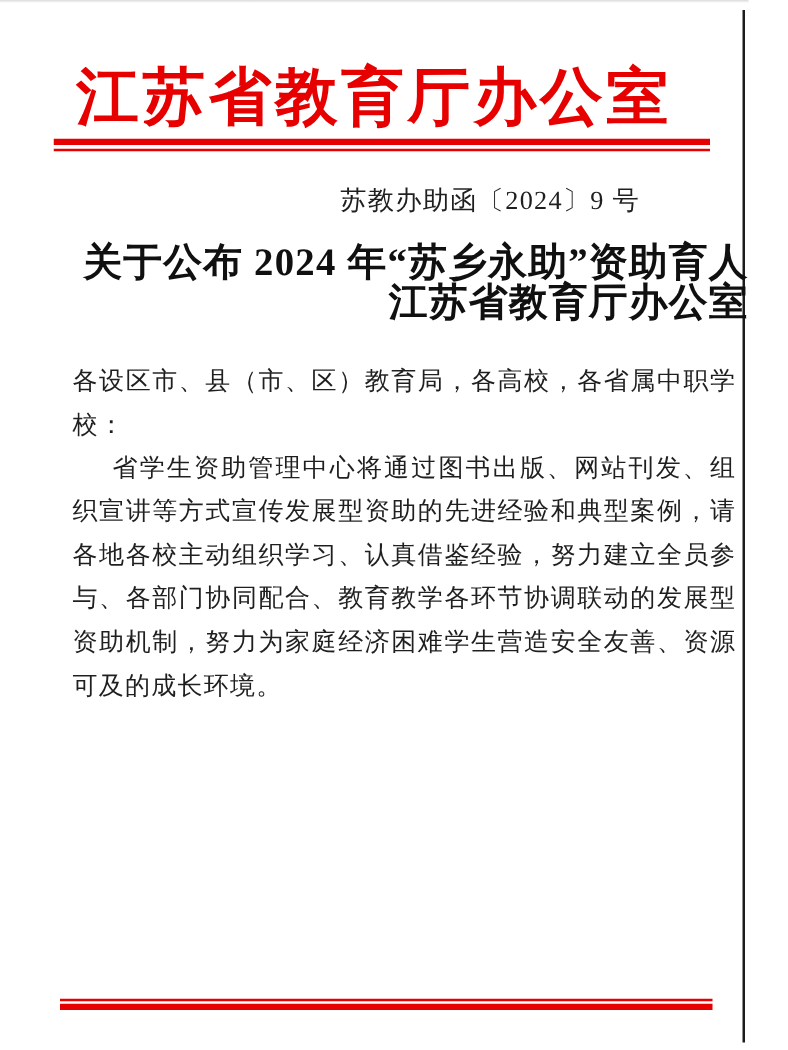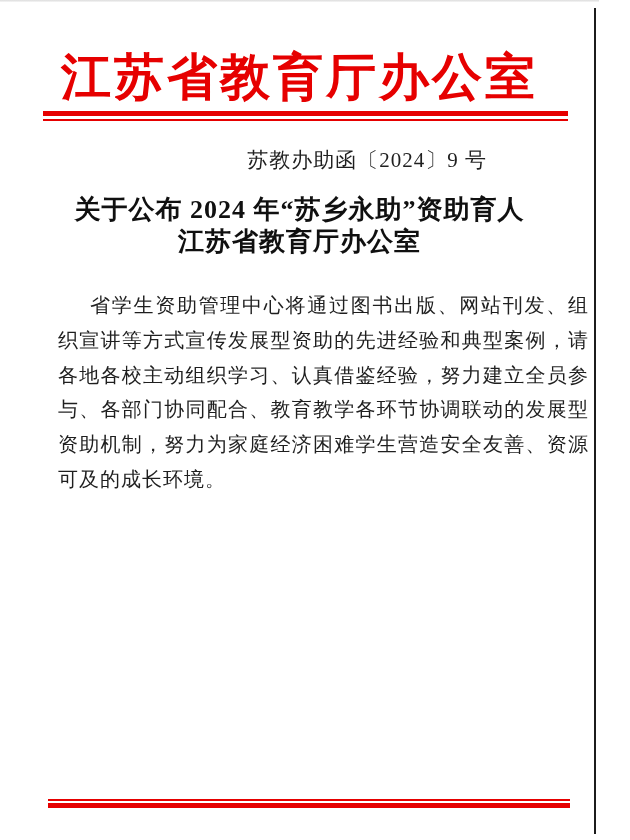--- a/index.html
+++ b/index.html
@@ -27,28 +27,28 @@
     text-align:center;font-size:50px;line-height:58px;font-weight:bold;
     color:var(--red);letter-spacing:3px;white-space:nowrap;
   }
   .rule-thick{
     position:absolute;left:43px;width:525px;height:5px;top:111px;background:var(--red);
   }
   .rule-thin{
     position:absolute;left:43px;width:525px;height:2px;top:119px;background:var(--red);
   }
   .doc-number{
-    position:absolute;top:146px;left:0;right:112px;
+    position:absolute;top:146px;left:0;right:87px;
     text-align:right;font-size:21px;line-height:28px;color:var(--ink);
     letter-spacing:1px;white-space:nowrap;
   }
   .title{
     position:absolute;top:194px;left:0;width:100%;
-    text-align:center;font-weight:bold;color:#101010;
-    font-size:26px;line-height:32px;letter-spacing:1px;
+    text-align:right;font-weight:bold;color:#101010;
+    font-size:31px;line-height:32px;letter-spacing:1px;
   }
   .body-text{
     position:absolute;top:288px;left:58px;width:531px;
     font-size:20px;line-height:34.8px;color:var(--ink);
     text-align:justify;letter-spacing:1px;
   }
   .para{margin:0;}
   .para.indent{text-indent:32px;}
   .footer-rule-thin{
     position:absolute;left:48px;width:522px;height:2px;top:799px;background:var(--red);
@@ -70,18 +70,19 @@
   <div class="rule-thin"></div>
 
   <div class="doc-number">苏教办助函〔2024〕9 号</div>
 
   <div class="title">
     <div>关于公布 2024 年“苏乡永助”资助育人</div>
     <div>江苏省教育厅办公室</div>
   </div>
 
   <div class="body-text">
+      <p class="para">各设区市、县（市、区）教育局，各高校，各省属中职学校：</p>
       <p class="para indent">省学生资助管理中心将通过图书出版、网站刊发、组织宣讲等方式宣传发展型资助的先进经验和典型案例，请各地各校主动组织学习、认真借鉴经验，努力建立全员参与、各部门协同配合、教育教学各环节协调联动的发展型资助机制，努力为家庭经济困难学生营造安全友善、资源可及的成长环境。</p>
     </div>
 
   <div class="footer-rule-thin"></div>
   <div class="footer-rule-thick"></div>
 </div>
 
 </body></html>

